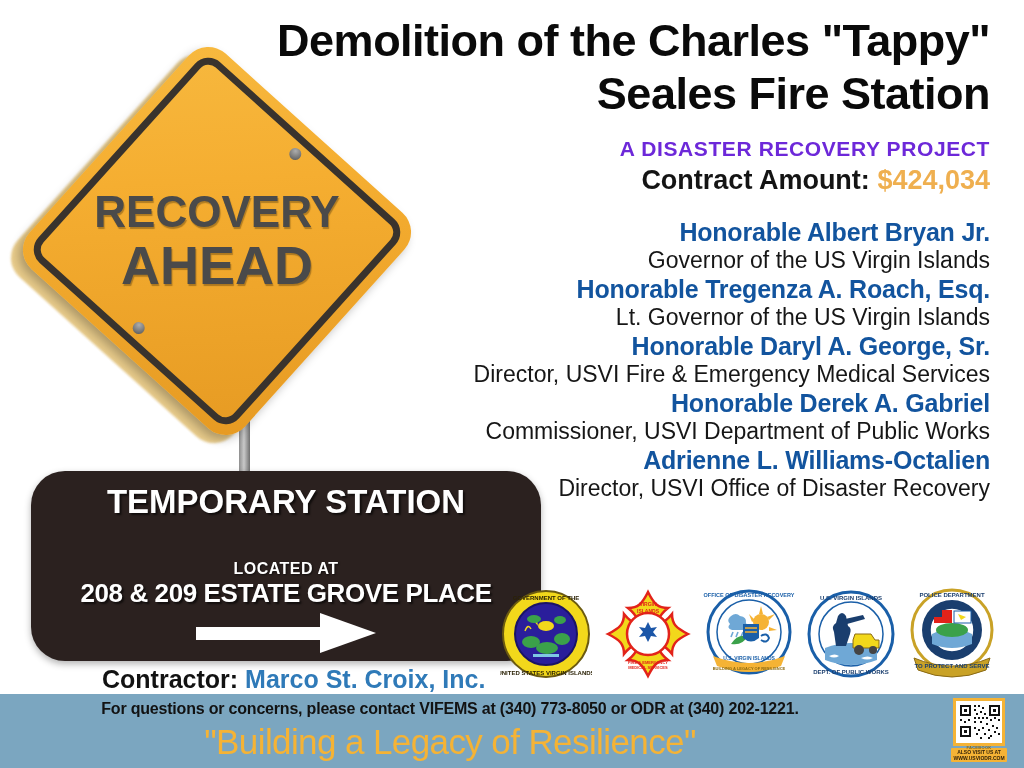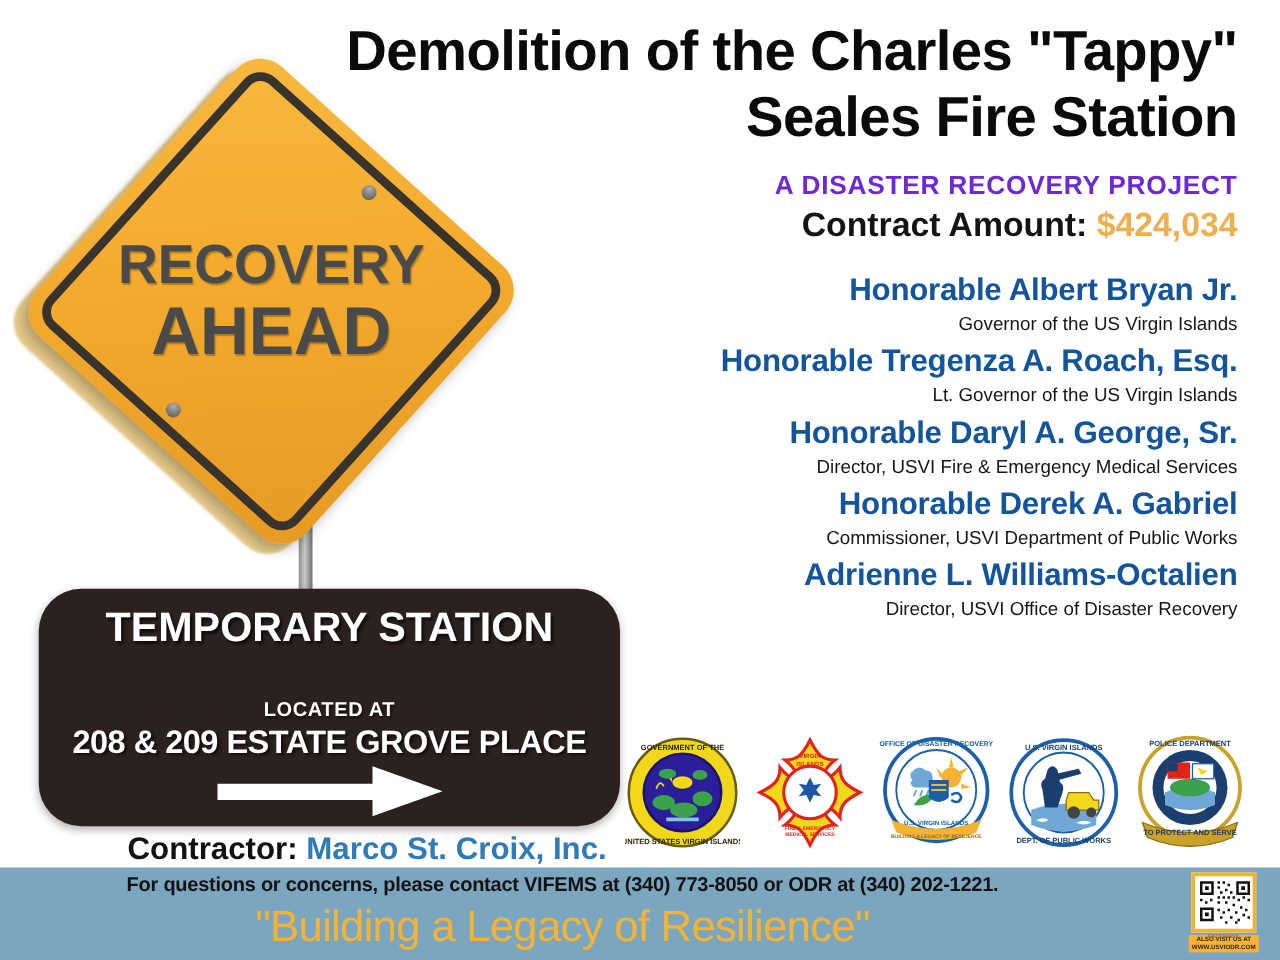--- a/index.html
+++ b/index.html
@@ -67,21 +67,21 @@
   }
   .official-name {
     font-size: 25px;
     font-weight: bold;
     color: #12549E;
     line-height: 31px;
     letter-spacing: -0.2px;
     white-space: nowrap;
   }
   .official-title {
-    font-size: 15px;
+    font-size: 23px;
     font-weight: normal;
     color: #161616;
     line-height: 24px;
     margin-bottom: 2px;
     white-space: nowrap;
   }
 
   
   .sign-wrap {
     position: absolute;
@@ -162,21 +162,21 @@
     letter-spacing: 0px;
   }
   .diamond-text .l1 { font-size: 44px; line-height: 48px; }
   .diamond-text .l2 { font-size: 54px; line-height: 58px; }
 
   
   .temp-sign {
     position: absolute;
     left: 31px;
     top: 471px;
-    width: 465px;
+    width: 510px;
     height: 190px;
     background: #2b211f;
     border-radius: 34px;
     z-index: 5;
     text-align: center;
     box-shadow: 0 3px 7px rgba(0,0,0,.3);
   }
   .temp-title {
     margin-top: 13px;
     font-size: 33px;

